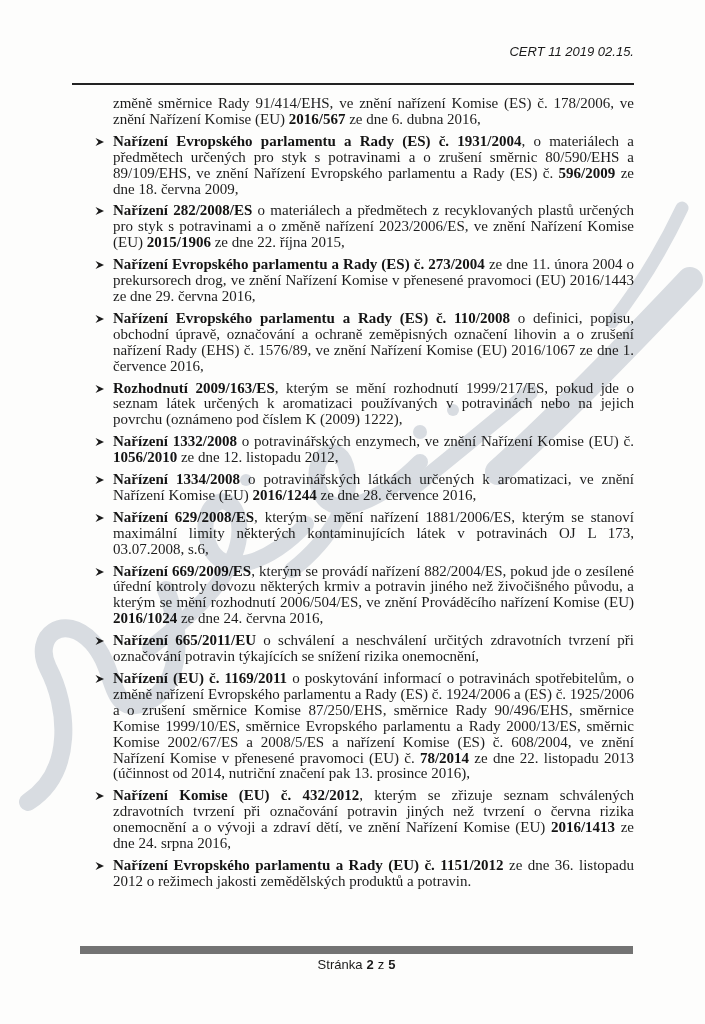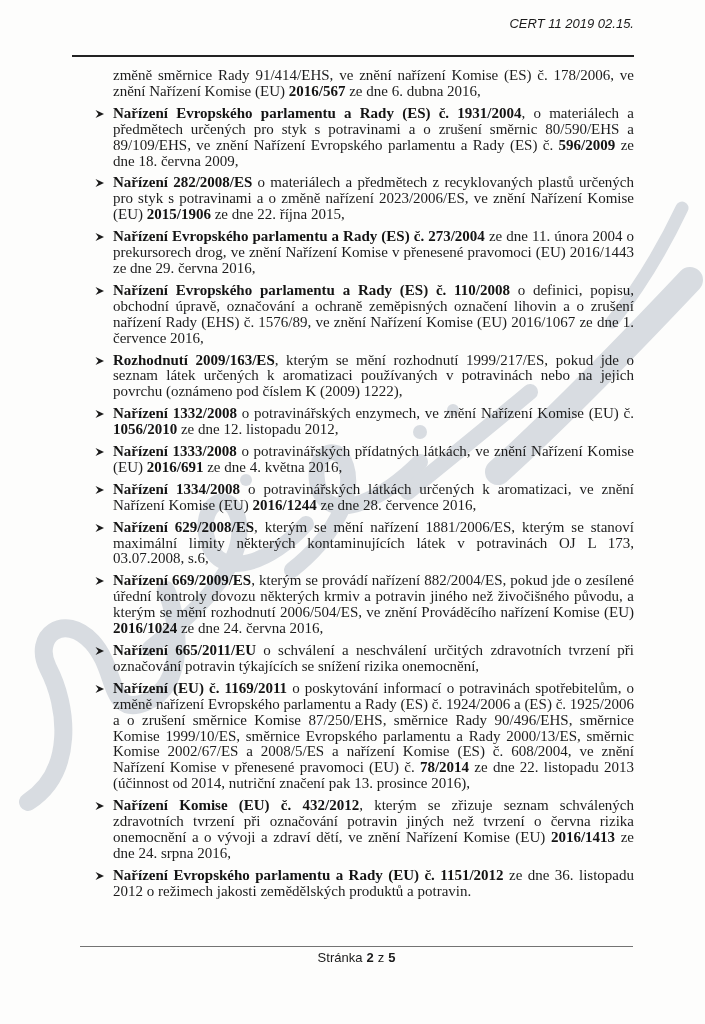--- a/index.html
+++ b/index.html
@@ -16,21 +16,21 @@
     color: #1c1c1c;
   }
   .watermark {
     position: absolute; inset: 0;
     z-index: 0;
     pointer-events: none;
   }
   .content {
     position: relative;
     z-index: 1;
-    padding: 16px 71px 0 72px;
+    padding: 44px 71px 0 72px;
   }
   .doc-header {
     font-family: "Liberation Sans", sans-serif;
     font-style: italic;
     font-size: 13px;
     line-height: 15px;
     text-align: right;
     color: #1a1a1a;
   }
   .top-rule {
@@ -58,21 +58,21 @@
     width: 18px;
     padding-top: 3px;
   }
   .bullet svg { display: block; }
   .item-text { flex: 1 1 auto; margin: 0; }
   .footer {
     position: absolute;
     left: 80px; right: 72px;
     top: 946px;
     z-index: 1;
-    border-top: 1px solid #737373;
+    border-top: 8px solid #737373;
   }
   .footer-text {
     margin-top: 3px;
     display: flex;
     justify-content: center;
     gap: 4px;
     font-family: "Liberation Sans", sans-serif;
     font-size: 13px;
     color: #1a1a1a;
   }
@@ -153,28 +153,20 @@
             </svg>
           </span>
           <p class="item-text"><b>Nařízení 1332/2008</b><span> o potravinářských enzymech, ve znění Nařízení Komise (EU) č. </span><b>1056/2010</b><span> ze dne 12. listopadu 2012,</span></p>
         </div>
         <div class="item">
           <span class="bullet">
             <svg width="10" height="10" viewBox="0 0 10 10">
               <path d="M0.5 1 L9 5 L0.5 9 L3.4 5 Z" fill="#1b1b1b"></path>
             </svg>
           </span>
-          <p class="item-text"><b>Nařízení 1333/2008</b><span> o potravinářských přídatných látkách, ve znění Nařízení Komise (EU) </span><b>2016/691</b><span> ze dne 4. května 2016,</span></p>
-        </div>
-        <div class="item">
-          <span class="bullet">
-            <svg width="10" height="10" viewBox="0 0 10 10">
-              <path d="M0.5 1 L9 5 L0.5 9 L3.4 5 Z" fill="#1b1b1b"></path>
-            </svg>
-          </span>
           <p class="item-text"><b>Nařízení 1334/2008</b><span> o potravinářských látkách určených k aromatizaci, ve znění Nařízení Komise (EU) </span><b>2016/1244</b><span> ze dne 28. července 2016,</span></p>
         </div>
         <div class="item">
           <span class="bullet">
             <svg width="10" height="10" viewBox="0 0 10 10">
               <path d="M0.5 1 L9 5 L0.5 9 L3.4 5 Z" fill="#1b1b1b"></path>
             </svg>
           </span>
           <p class="item-text"><b>Nařízení 629/2008/ES</b><span>, kterým se mění nařízení 1881/2006/ES, kterým se stanoví maximální limity některých kontaminujících látek v potravinách  OJ L 173, 03.07.2008, s.6,</span></p>
         </div>

